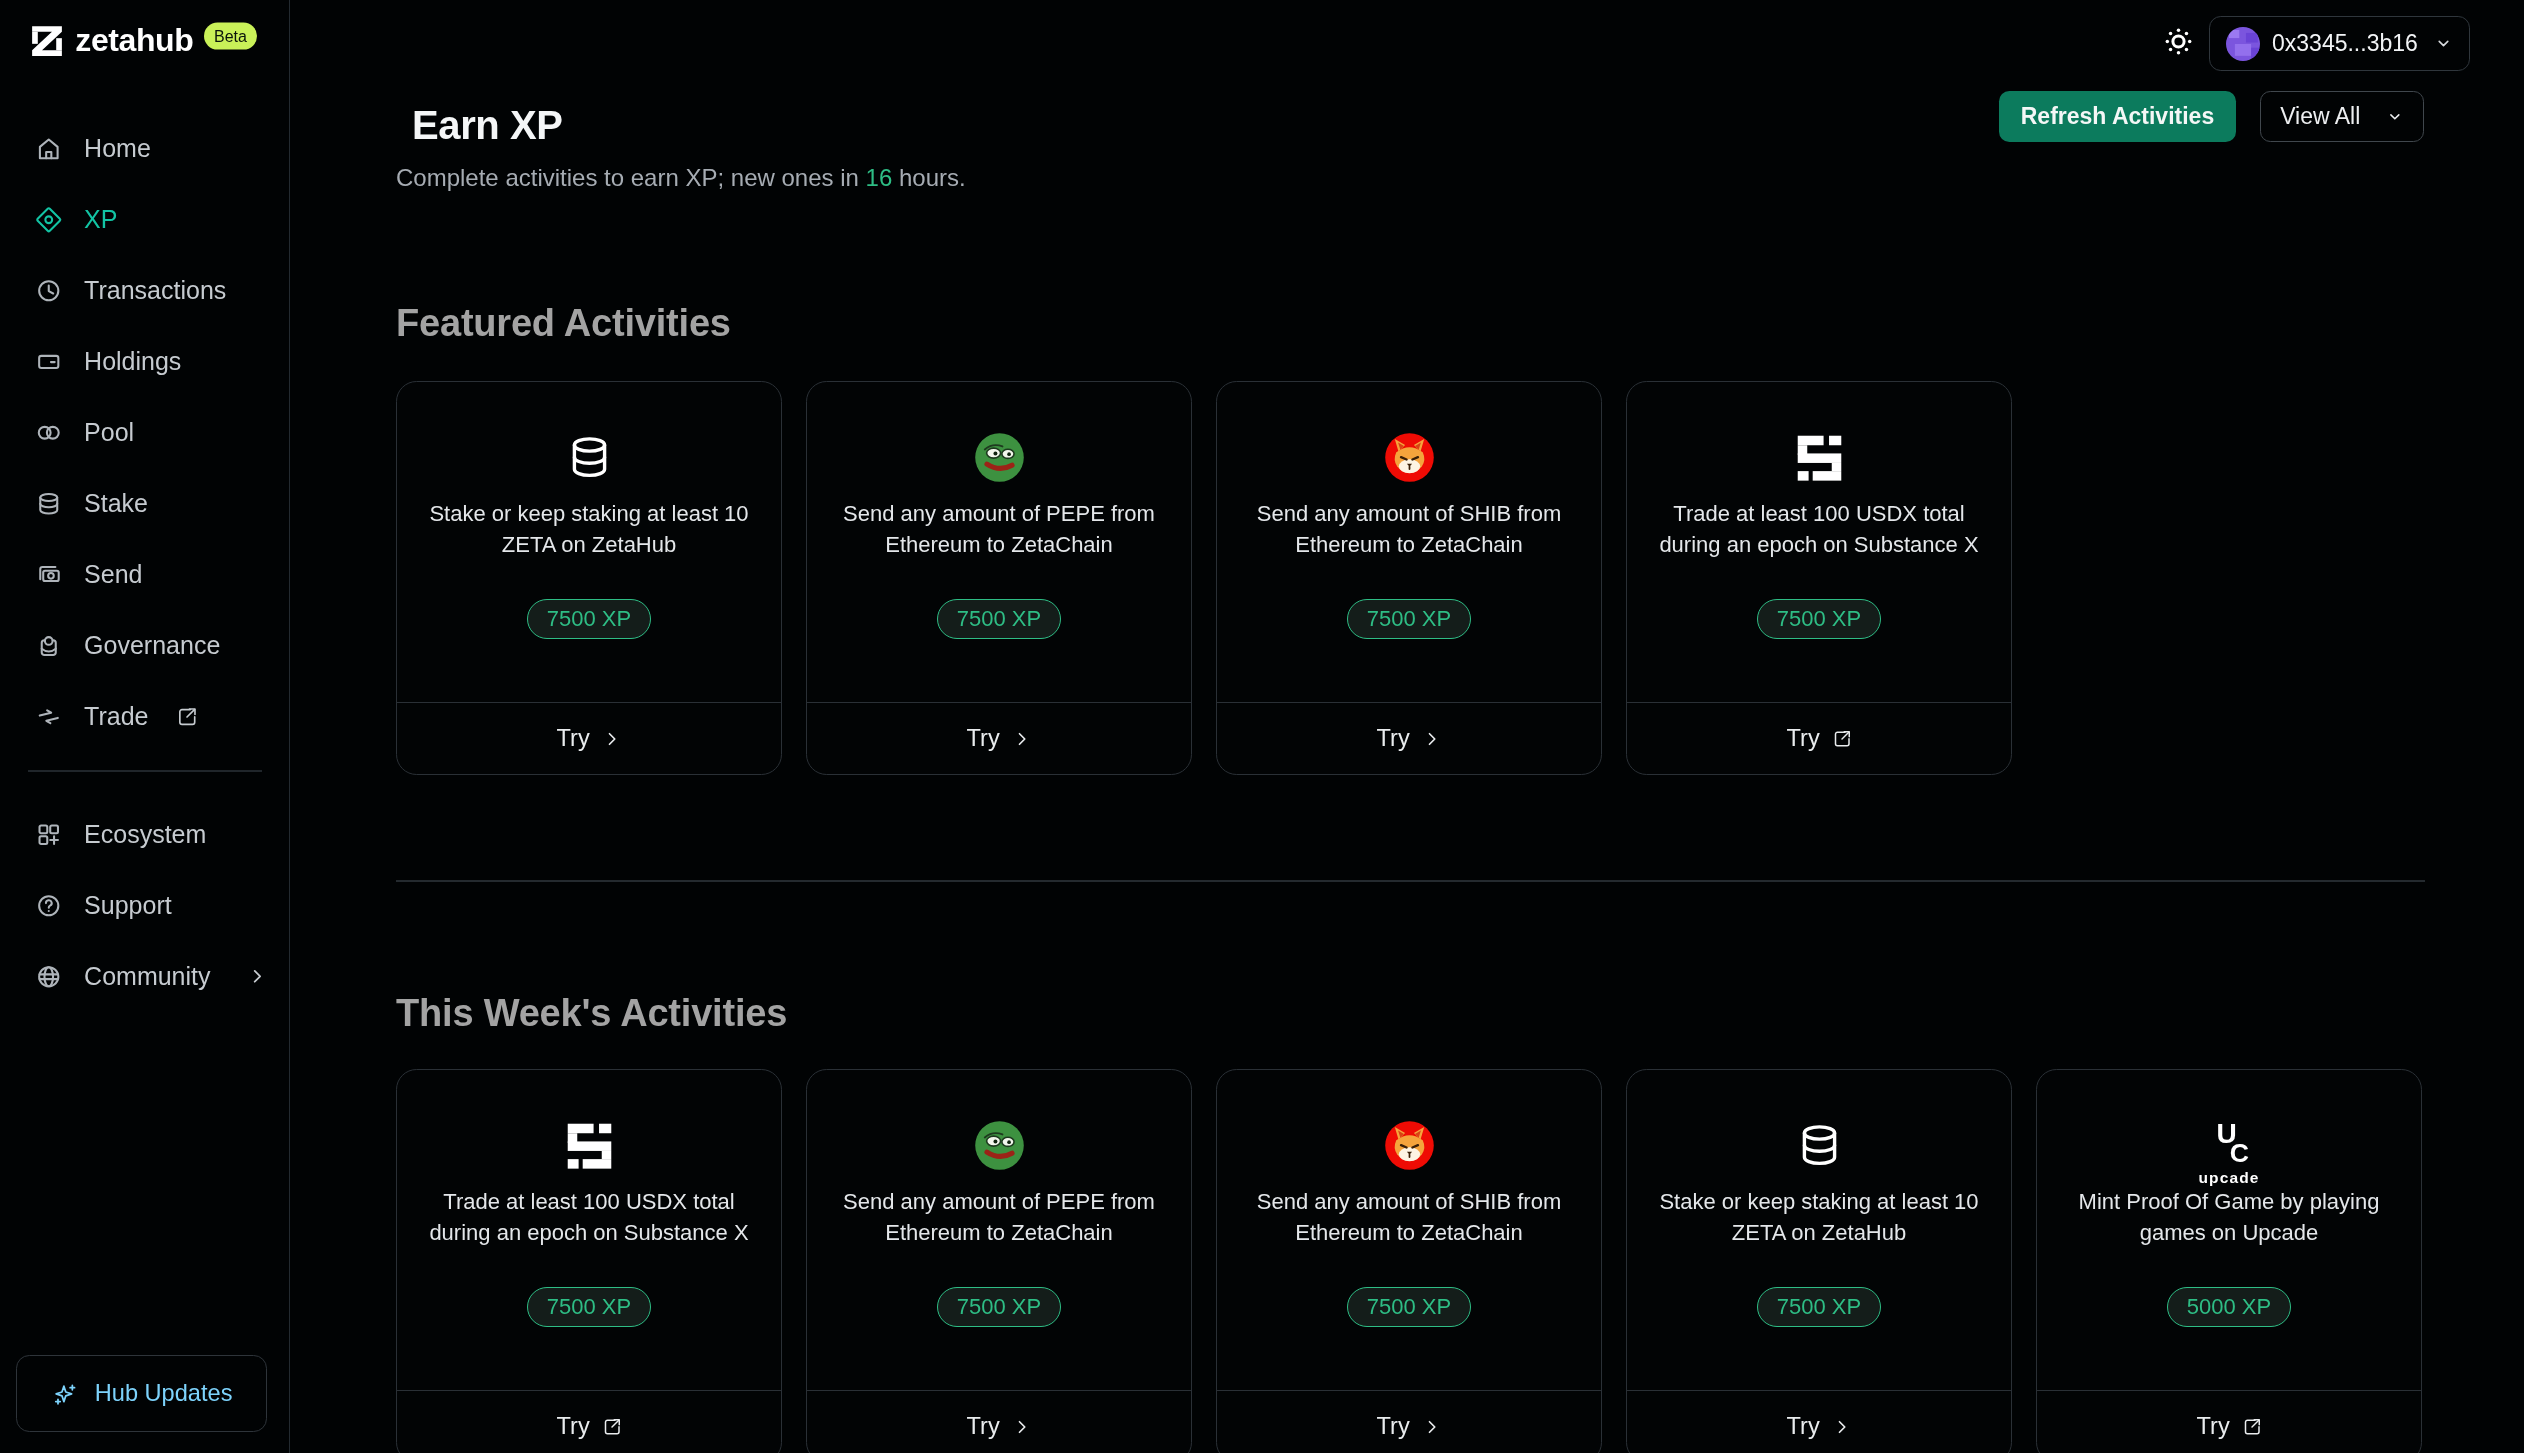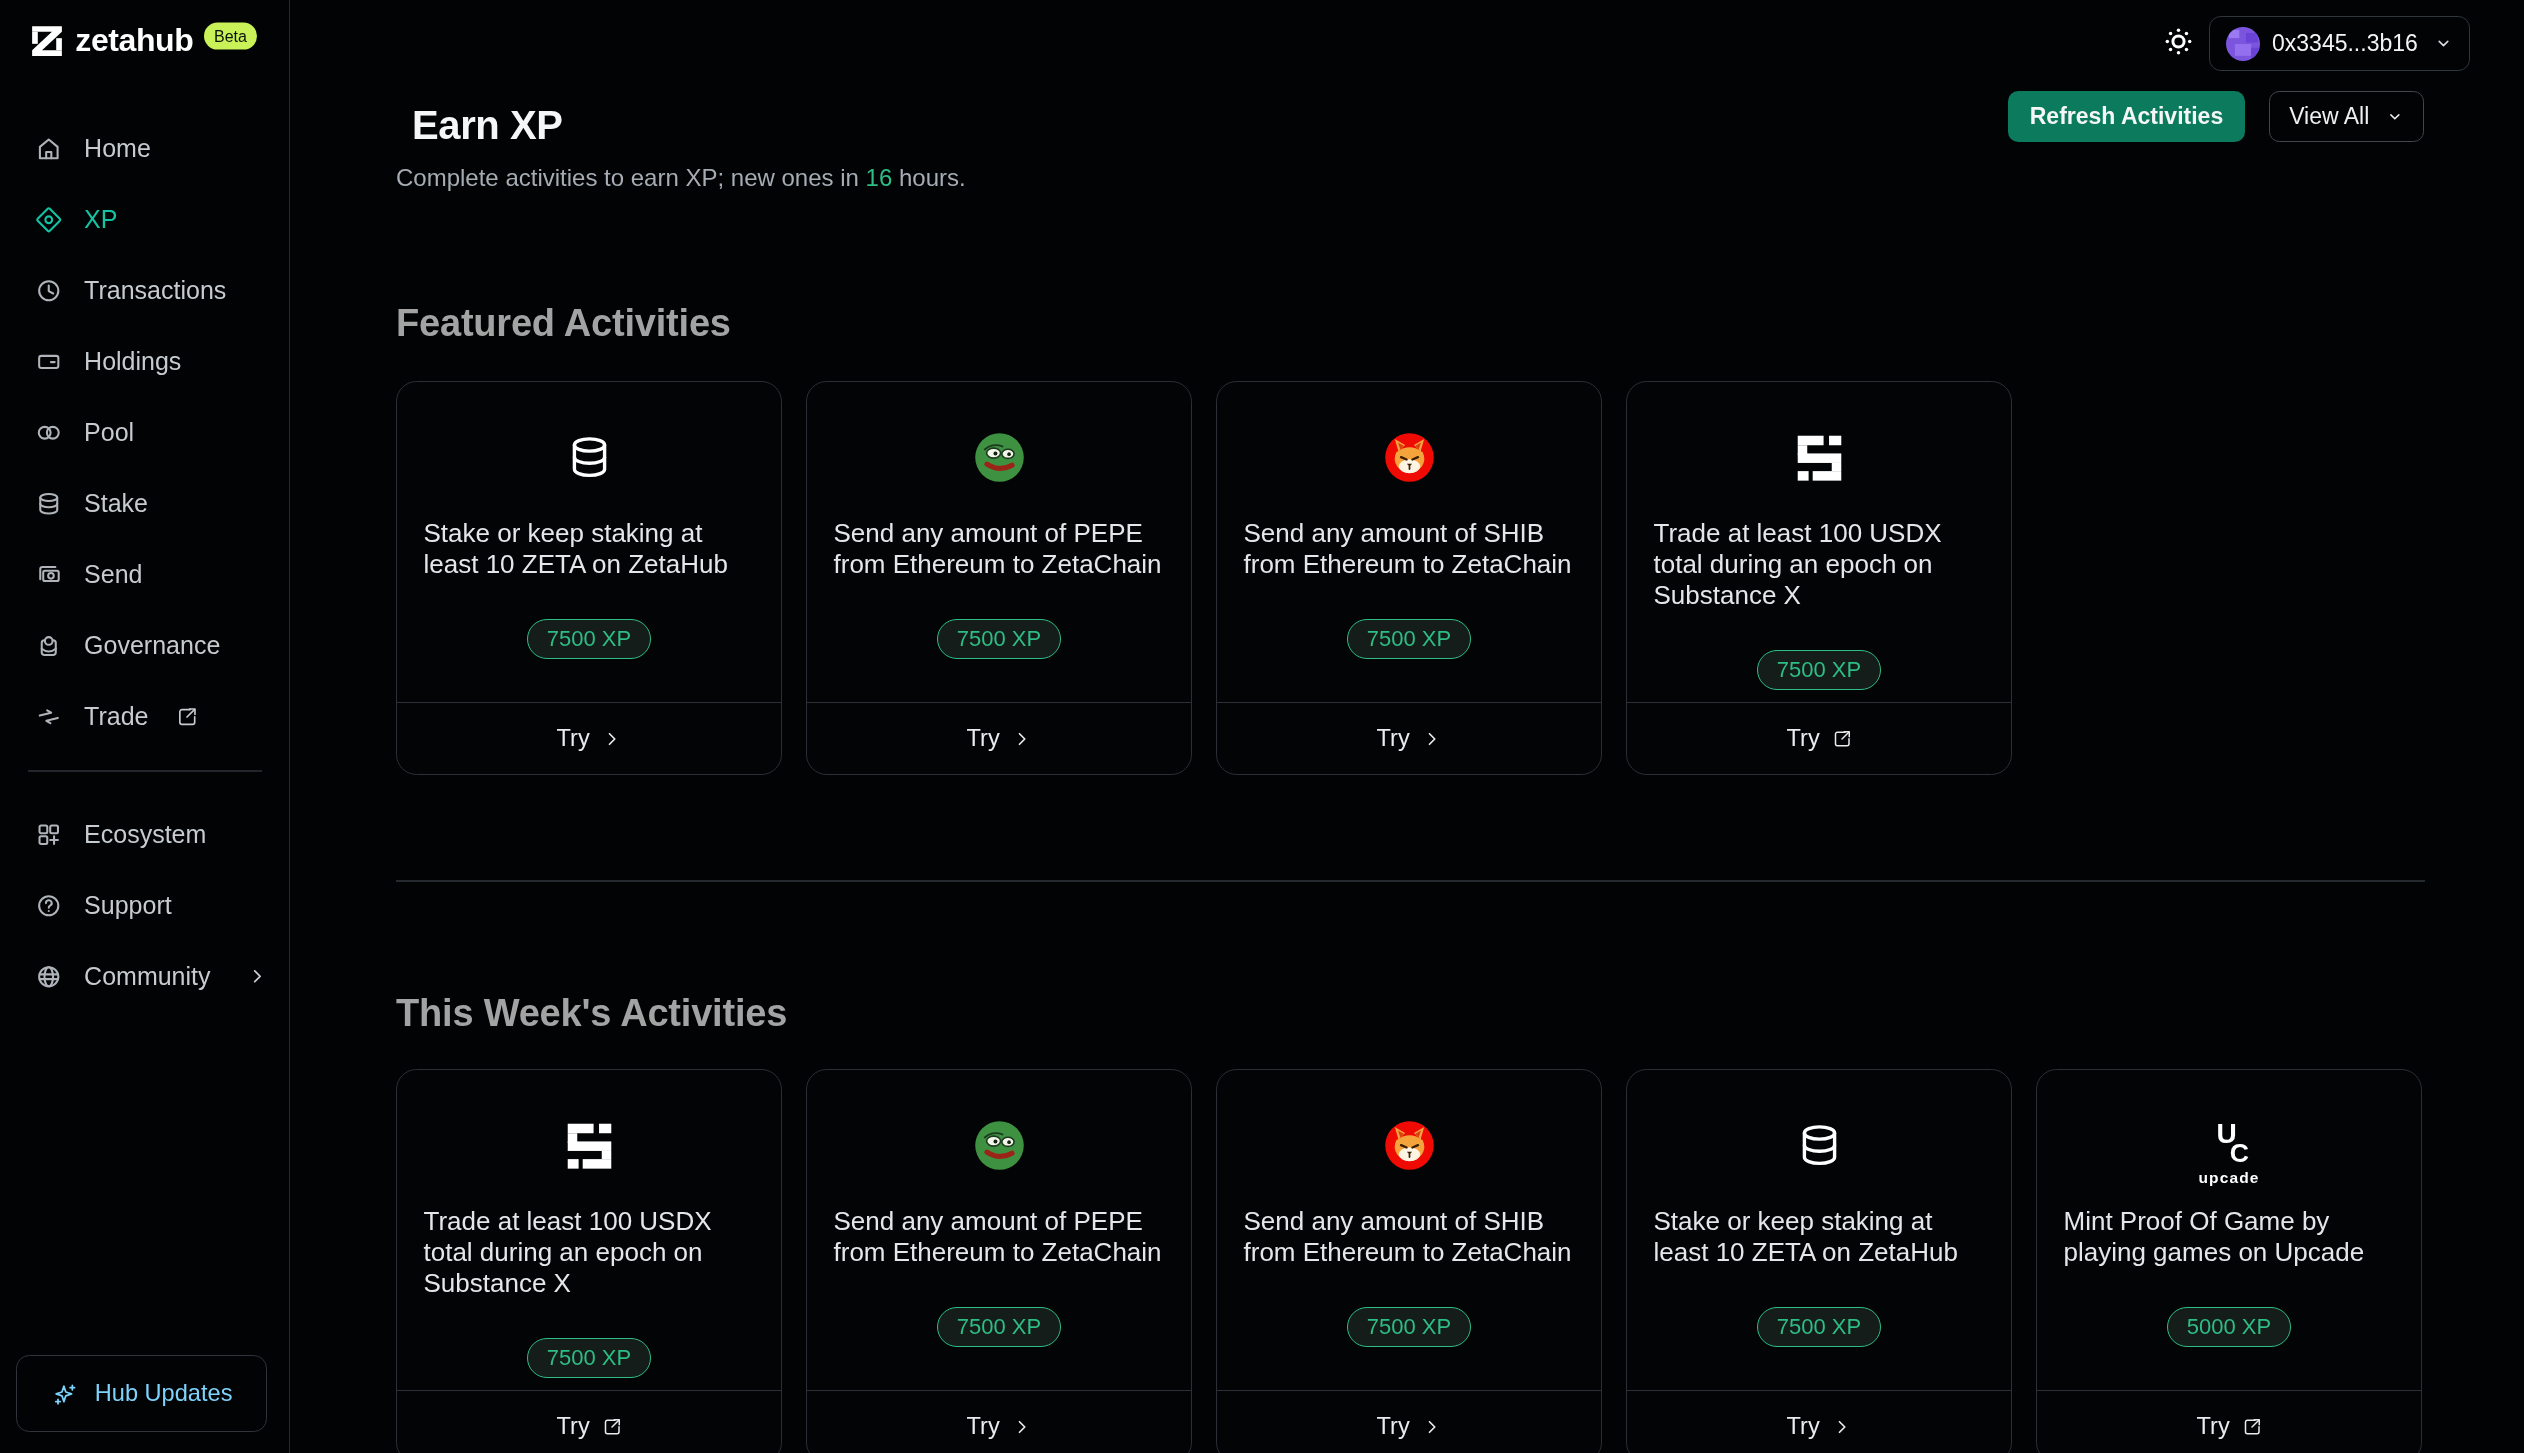--- a/index.html
+++ b/index.html
@@ -40,36 +40,36 @@
   #wallet-btn .chev{width:19px;height:19px;color:#D6DADD;margin-left:4.4px}
 
   
   #page-title{position:absolute;left:396px;top:87px;font-size:40px;font-weight:600;color:#F4F6F7;letter-spacing:-0.4px}
   #page-sub{position:absolute;left:396px;top:164px;font-size:24px;color:#A6ACB3}
   #page-sub .hours{color:var(--badge-green,#2EBD85)}
   #head-actions{position:absolute;top:91px;right:101px;display:flex;gap:24px}
   #refresh-btn{height:51px;padding:0 22px;border-radius:10.3px;background:var(--green-btn,#0C7B5D);
     color:#F4F7F6;font-size:23px;font-weight:700;display:flex;align-items:center;border:none;cursor:pointer;white-space:nowrap}
   #viewall-btn{height:51px;padding:0 19px;border-radius:10.3px;border:1.5px solid #40474D;color:#EDEFF1;
-    font-size:23px;display:flex;align-items:center;gap:17px;cursor:pointer;box-sizing:border-box;background:transparent;white-space:nowrap}
+    font-size:23px;display:flex;align-items:center;gap:26px;cursor:pointer;box-sizing:border-box;background:transparent;white-space:nowrap}
   #viewall-btn .chev{width:17.7px;height:17.7px}
 
   
   .section{position:absolute;left:396px;width:2029px}
   #section-0{top:302px}
   #section-1{top:992px}
   .section-title{font-size:38px;font-weight:700;color:#a3a3a3;letter-spacing:-0.2px}
   #section-0 .card-row{margin-top:36px}
   #section-1 .card-row{margin-top:34px}
   .card-row{display:flex;gap:24px}
   .card{width:386px;height:394px;border:1.5px solid #2A3036;border-radius:20.6px;box-sizing:border-box;
     display:flex;flex-direction:column;cursor:pointer;background:#020405}
   .card-body{flex:1;display:flex;flex-direction:column;align-items:center}
   .card-icon{margin-top:49px;height:53px;display:flex;align-items:center;justify-content:center;color:#FFF}
-  .card-title{margin-top:34px;padding:0 26.5px;font-size:26px;line-height:31px;color:#E4E7EA;}
+  .card-title{margin-top:14px;padding:0 26.5px;font-size:22px;line-height:31px;color:#E4E7EA;text-align:center}
   .xp-badge{margin-top:39px;height:40px;display:flex;align-items:center;padding:0 19px;border-radius:736px;
     border:1.8px solid var(--badge-green,#2EBD85);color:var(--badge-green,#2EBD85);background:#141D1A;
     font-size:22px;font-weight:500;box-sizing:border-box}
   .card-footer{height:71px;border-top:1.5px solid #2A3036;display:flex;align-items:center;justify-content:center;
     gap:11.8px;font-size:23.6px;color:#E9ECEE}
   .card-footer .cico{width:20px;height:20px;color:#E9ECEE}
 
   #mid-div{position:absolute;left:396px;top:880px;width:2029px;height:1.5px;background:#242A2F}
 </style>
 </head>

